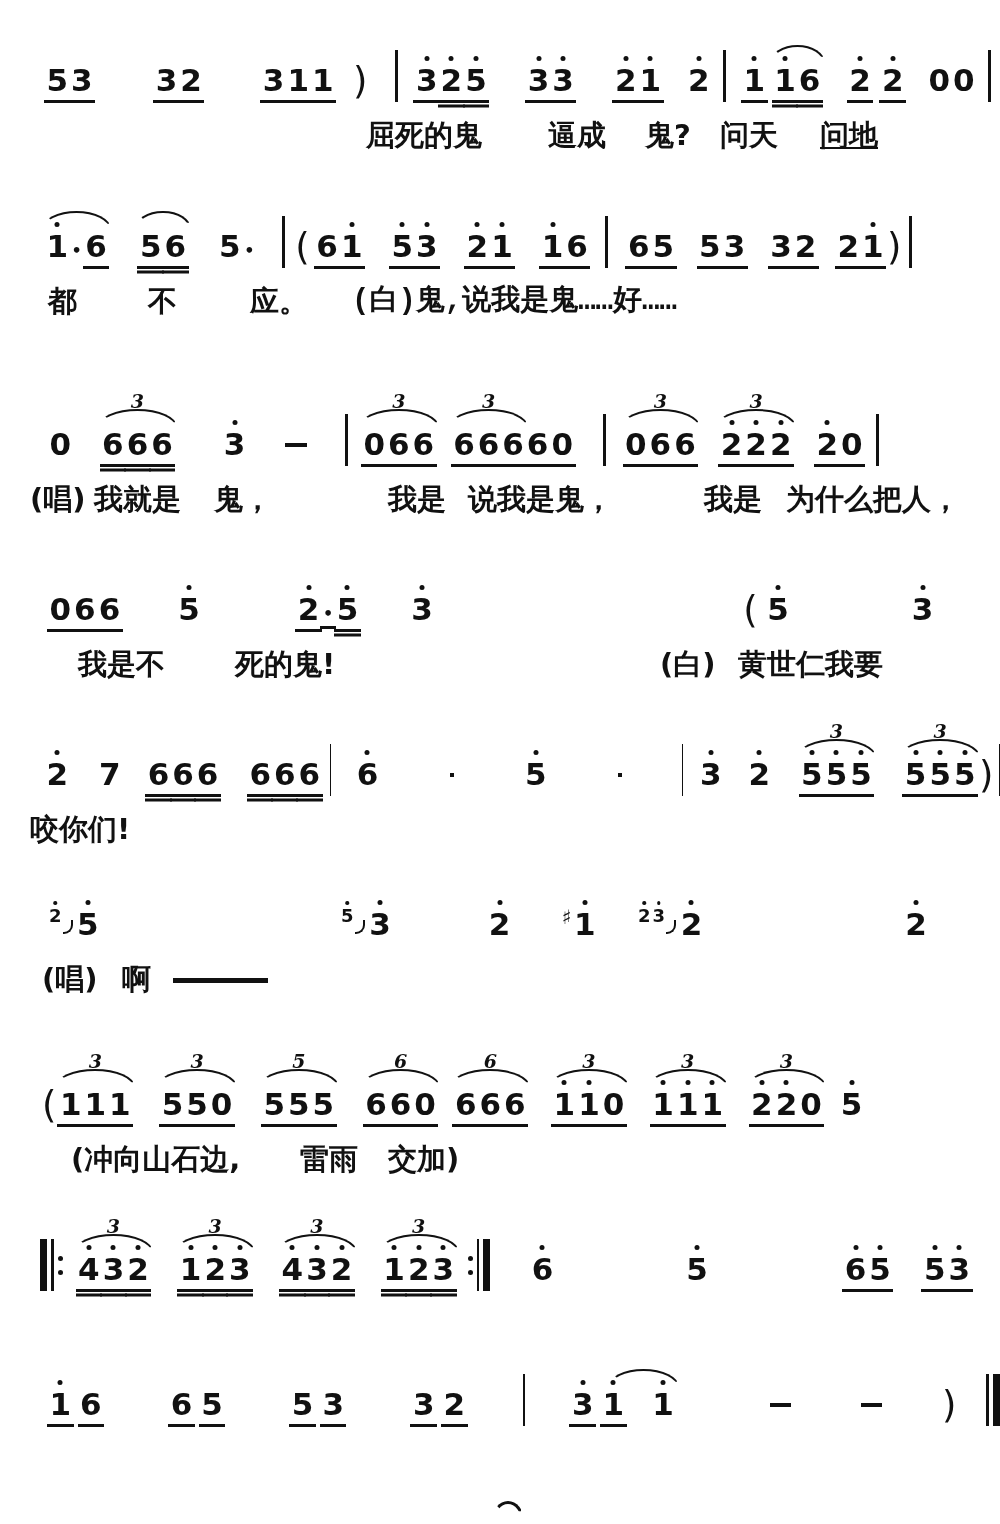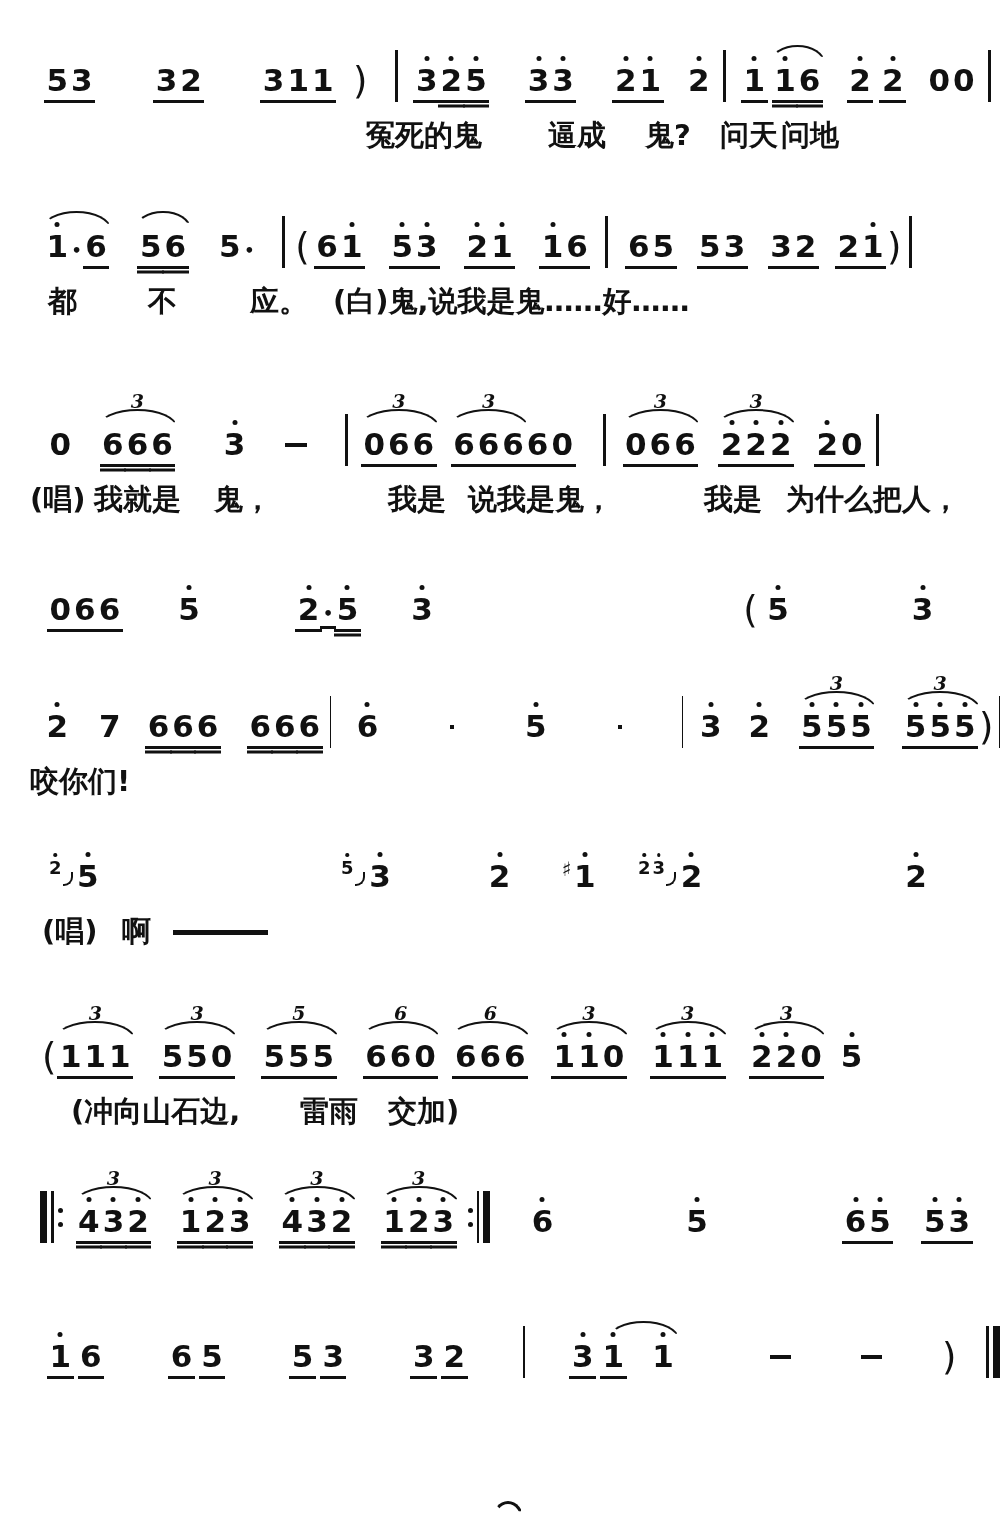--- a/index.html
+++ b/index.html
@@ -95,25 +95,25 @@
             <span class="ch da u1" style="margin-right: 8px;">2</span>
             <span class="ch da u1">2</span>
           </span>
           <span class="note" style="margin-right: 12px;">
             <span class="ch">0</span>
             <span class="ch">0</span>
           </span>
           <span class="bar"></span>
         </div>
         <div class="lyrics">
-          <span class="lyr" style="left: 366px;">冤死的鬼</span>
+          <span class="lyr" style="left: 366px;">屈死的鬼</span>
           <span class="lyr" style="left: 548px;">逼成</span>
           <span class="lyr" style="left: 645px;">鬼?</span>
           <span class="lyr" style="left: 720px;">问天</span>
-          <span class="lyr" style="left: 781px;">问地</span>
+          <span class="lyr" style="left: 820px; text-decoration: underline;">问地</span>
         </div>
       </div>
       <div class="system" style="margin-top: 32px;">
         <div class="notes" style="padding-left: 45px;">
           <span class="note" style="margin-right: 30px;">
             <span class="arc"></span>
             <span class="ch da">1</span>
             <span class="aug">•</span>
             <span class="ch u1">6</span>
           </span>
@@ -161,21 +161,21 @@
             <span class="ch u1">2</span>
             <span class="ch da u1">1</span>
           </span>
           <span class="paren" style="margin-right: 8px;">)</span>
           <span class="bar"></span>
         </div>
         <div class="lyrics">
           <span class="lyr" style="left: 48px;">都</span>
           <span class="lyr" style="left: 148px;">不</span>
           <span class="lyr" style="left: 250px;">应。</span>
-          <span class="lyr" style="left: 333px;">(白)鬼,说我是鬼……好……</span>
+          <span class="lyr" style="left: 352px; font-family: Liberation Mono, monospace;">(白)鬼,说我是鬼……好……</span>
         </div>
       </div>
       <div class="system" style="margin-top: 64px;">
         <div class="notes" style="padding-left: 48px;">
           <span class="note" style="margin-right: 28px;">
             <span class="ch">0</span>
           </span>
           <span class="note" style="margin-right: 48px;">
             <span class="arc"></span>
             <span class="tupnum">3</span>
@@ -264,20 +264,26 @@
           <span class="paren" style="margin-right: 8px;">(</span>
           <span class="note" style="margin-right: 60px;">
             <span class="ch da">5</span>
           </span>
           <span class="dash" style="margin-right: 60px;"></span>
           <span class="note" style="margin-right: 60px;">
             <span class="ch da">3</span>
           </span>
           <span class="dash" style="margin-right: 50px;"></span>
           <span class="bar"></span>
+        </div>
+        <div class="lyrics">
+          <span class="lyr" style="left: 78px;">我是不</span>
+          <span class="lyr" style="left: 235px;">死的鬼!</span>
+          <span class="lyr" style="left: 660px;">(白)</span>
+          <span class="lyr" style="left: 738px;">黄世仁我要</span>
         </div>
       </div>
       <div class="system" style="margin-top: 31px;">
         <div class="notes" style="padding-left: 45px;">
           <span class="note" style="margin-right: 28px;">
             <span class="ch da">2</span>
           </span>
           <span class="note" style="margin-right: 24px;">
             <span class="ch">7</span>
           </span>

